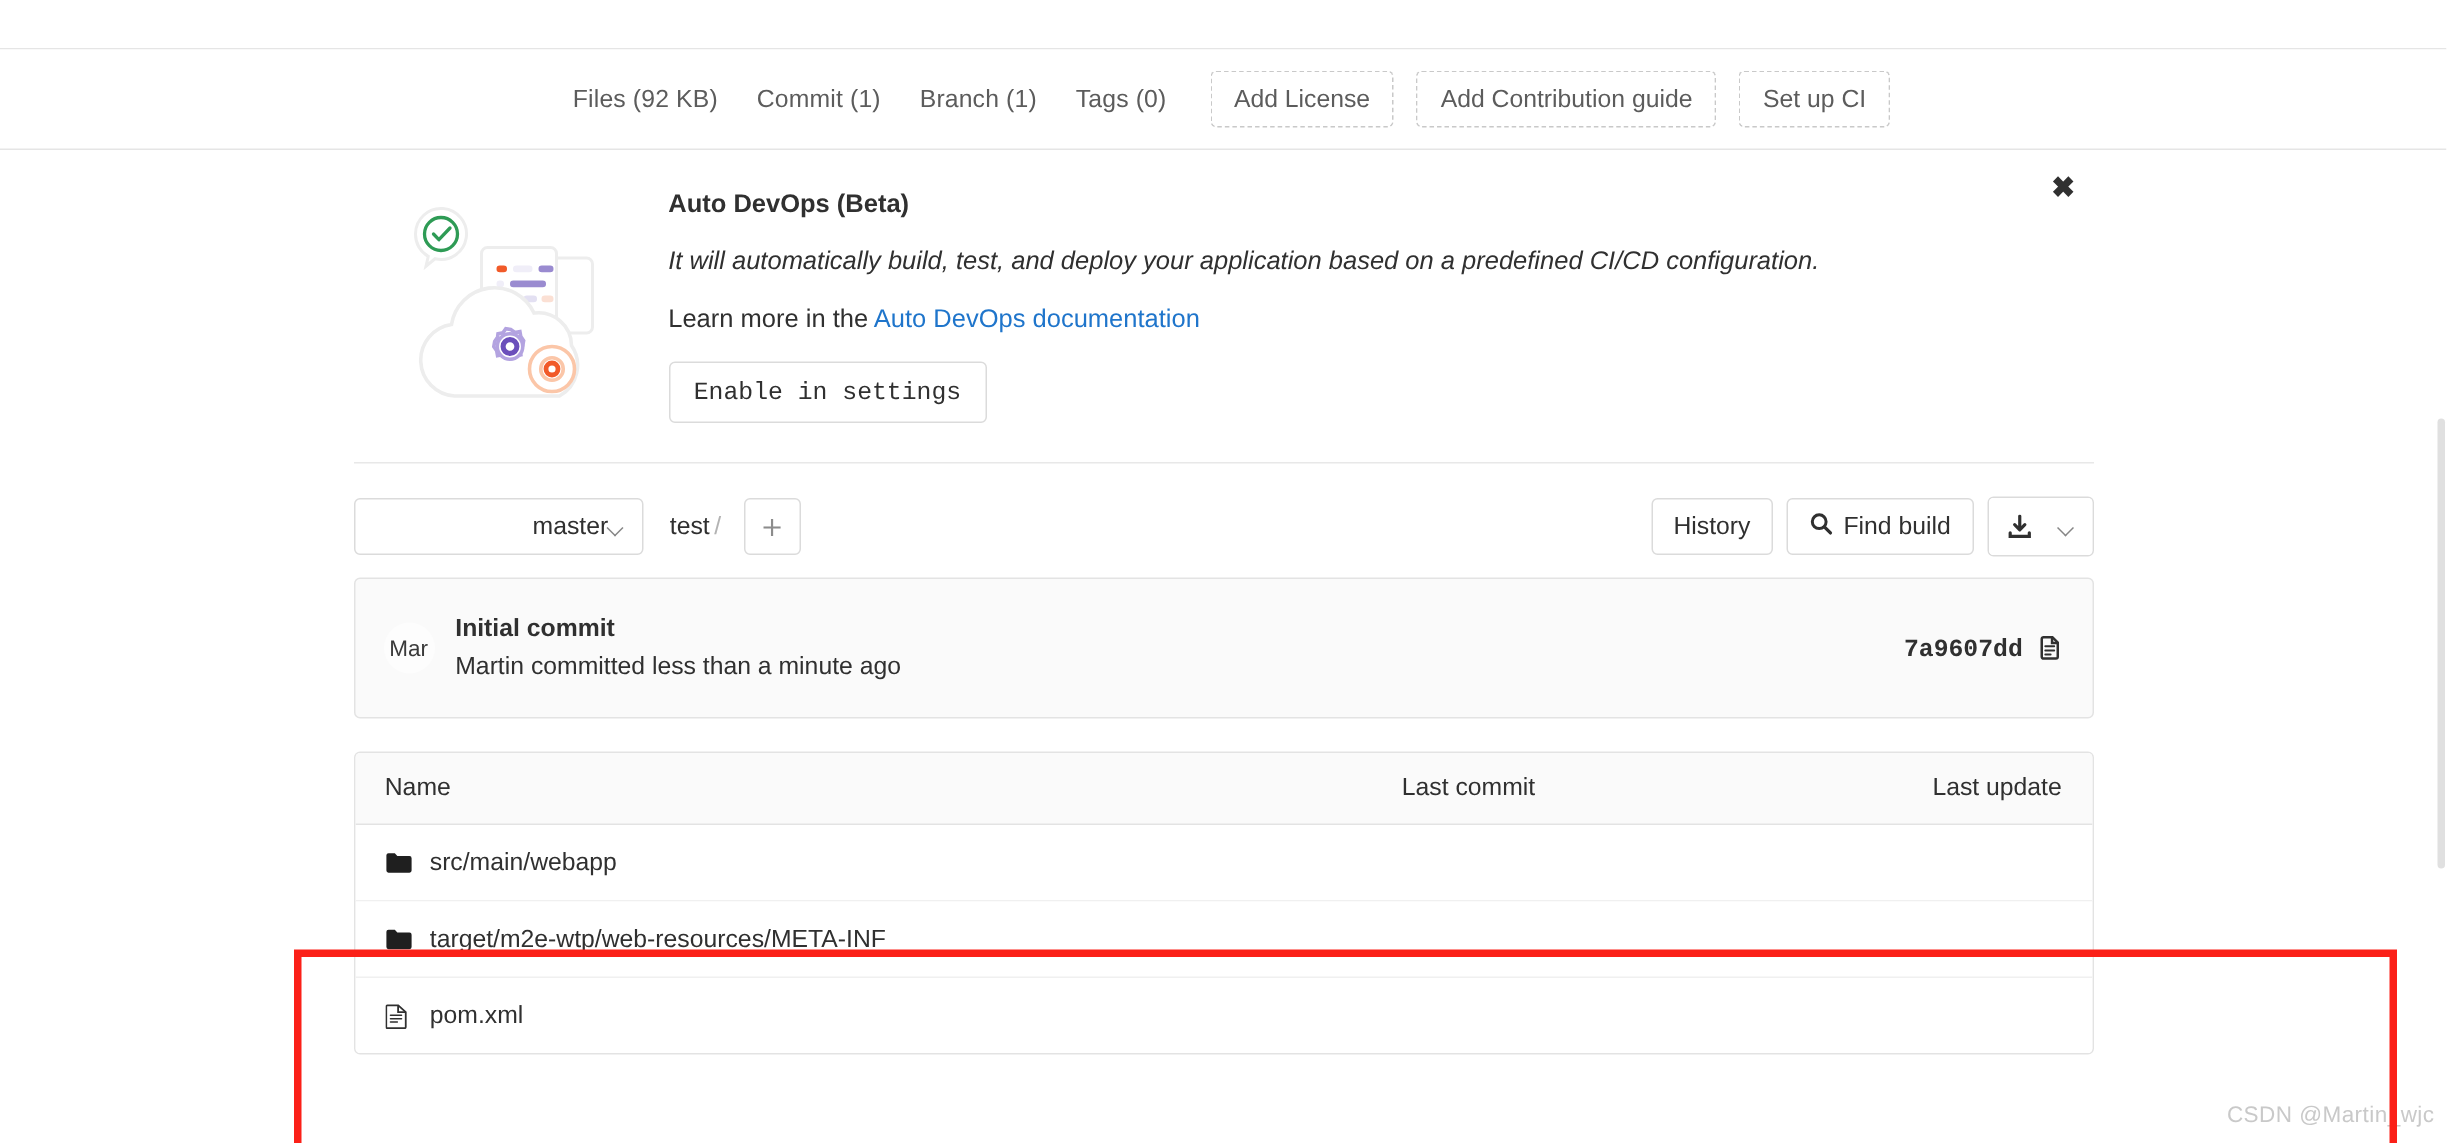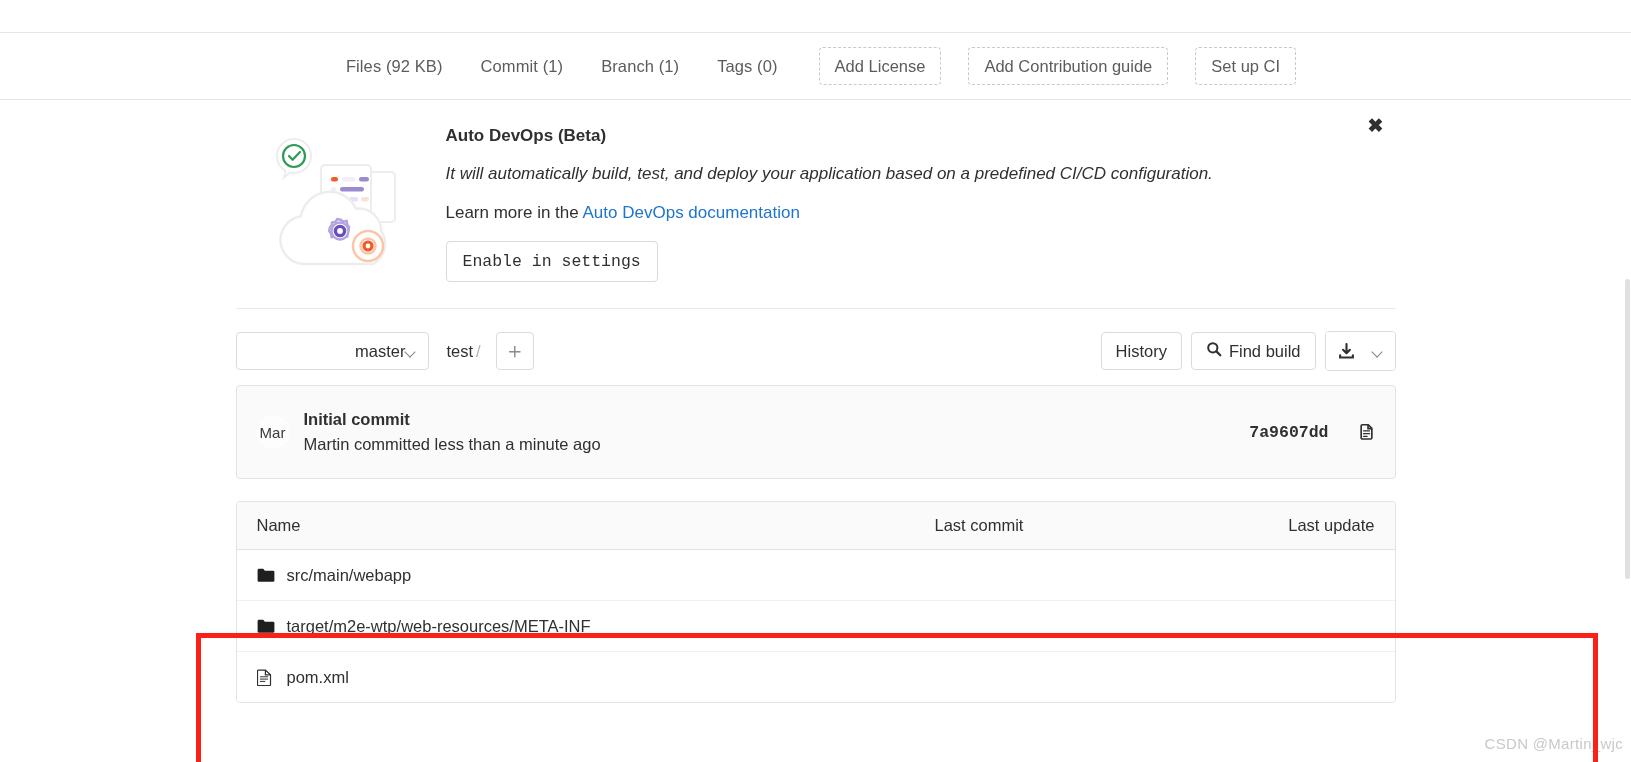--- a/index.html
+++ b/index.html
@@ -23,21 +23,21 @@
     border-bottom: 1px solid #e5e5e5;
   }
 
   
   .repo-navbar {
     height: 66px;
     border-bottom: 1px solid #e5e5e5;
     display: flex;
     align-items: center;
     justify-content: center;
-    gap: 16px;
+    gap: 4px;
     background: #fff;
   }
   .stat-link {
     font-size: 16.5px;
     color: #5c5c5c;
     padding: 0 11px;
     text-decoration: none;
     white-space: nowrap;
     letter-spacing: .1px;
   }
@@ -271,21 +271,21 @@
   }
   .commit-sub {
     font-size: 16.5px;
     color: #303030;
   }
   .commit-hash {
     font-family: "Liberation Mono", monospace;
     font-size: 16.5px;
     font-weight: bold;
     color: #303030;
-    margin-right: 28px;
+    margin-right: 8px;
   }
   .copy-icon { cursor: pointer; display: flex; align-items: center; }
 
   
   .tree-wrap {
     margin-top: 22px;
     border: 1px solid #e3e3e3;
     border-radius: 4px;
     overflow: hidden;
   }

